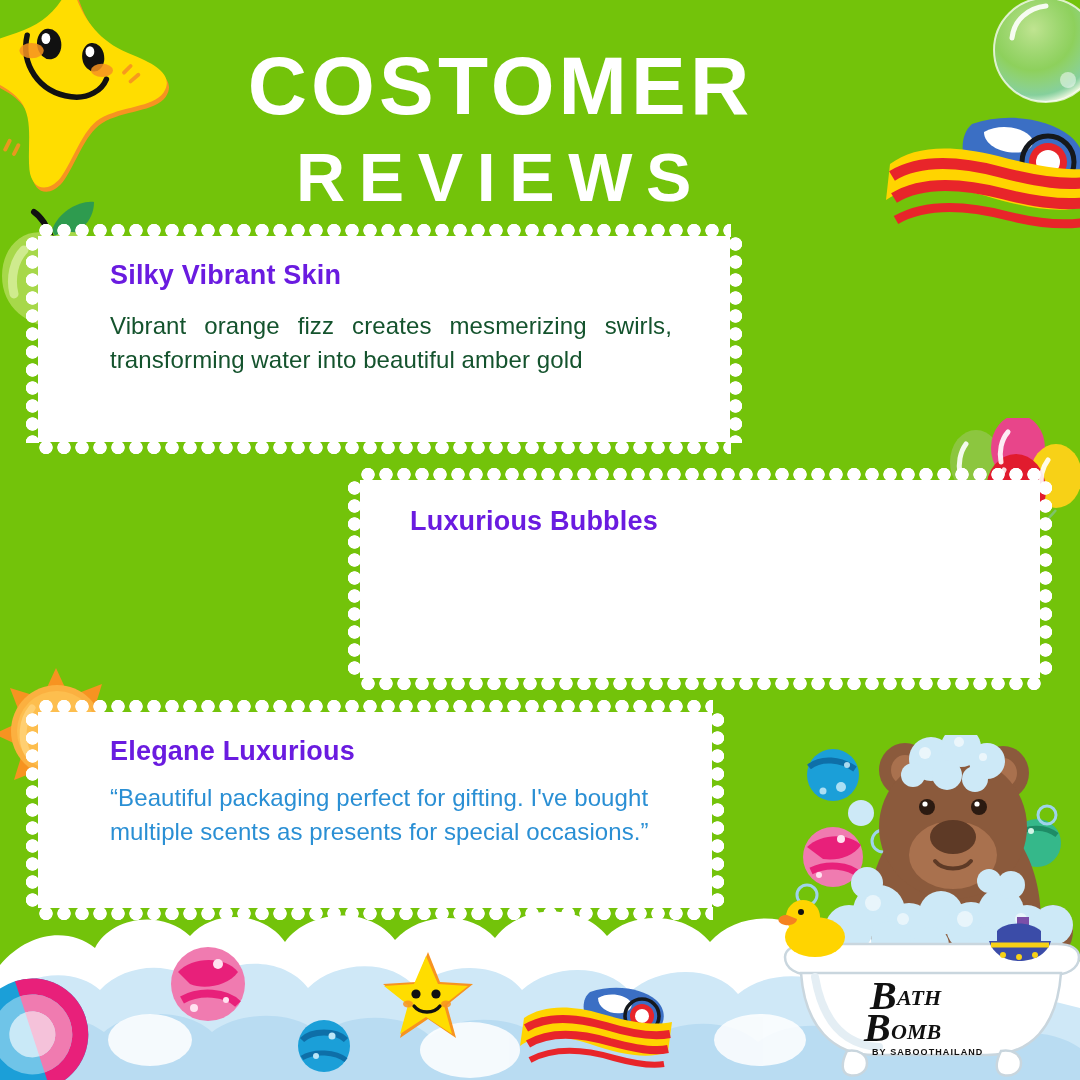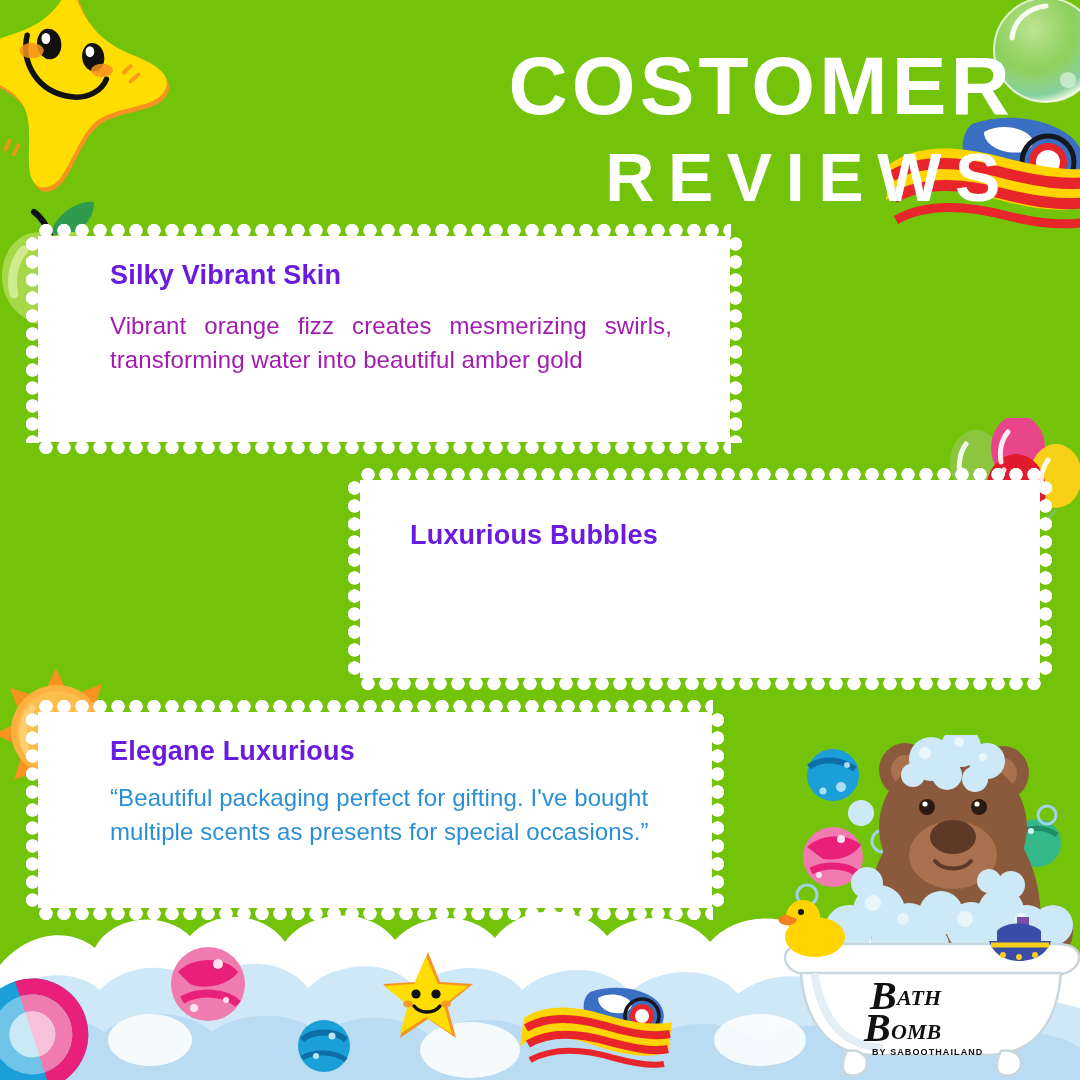--- a/index.html
+++ b/index.html
@@ -7,24 +7,23 @@
     width:1080px;height:1080px;overflow:hidden;
     font-family:"Liberation Sans", sans-serif;
     background:#73C30A;
     position:relative;
   }
   .stage{position:absolute;inset:0;width:1080px;height:1080px;overflow:hidden;background:#73C30A;}
 
   
   .title{
     position:absolute;left:0;top:24px;width:1001px;
-    text-align:right;color:#FFFFFF;
+    text-align:center;color:#FFFFFF;
     font-weight:700;letter-spacing:.13em;line-height:1.0;
     z-index:30;
-    padding-left:13px;
   }
   .title .l1{display:block;font-size:82px;}
   .title .l2{display:block;font-size:68px;margin-top:16px;letter-spacing:.20em;}
 
   
   .card{
     position:absolute;background:#FFFFFF;z-index:25;
     box-sizing:border-box;
   }
   
@@ -46,23 +45,23 @@
   .card-title{
     font-size:27px;font-weight:700;color:#6A1BE0;
     letter-spacing:.2px;margin:0;
   }
   .card-body{
     font-size:24px;line-height:1.42;margin:0;
     letter-spacing:.1px;
   }
   #card1{left:38px;top:236px;width:692px;height:206px;}
   #card1 .card-title{margin:24px 0 0 72px;}
-  #card1 .card-body{margin:18px 58px 0 72px;color:#a21caf;text-align:justify;}
+  #card1 .card-body{margin:18px 58px 0 72px;color:#14532d;text-align:justify;}
   #card2{left:360px;top:480px;width:680px;height:198px;}
-  #card2 .card-title{margin:40px 0 0 50px;}
+  #card2 .card-title{margin:26px 0 0 50px;}
   #card2 .card-body{margin:18px 36px 0 50px;color:#B01CB0;text-align:justify;}
   #card3{left:38px;top:712px;width:674px;height:196px;}
   #card3 .card-title{margin:24px 0 0 72px;}
   #card3 .card-body{margin:14px 40px 0 72px;color:#2A8FD4;}
 
   
   .foam{position:absolute;left:0;bottom:0;width:1080px;height:190px;z-index:8;}
 
   
   .decor{position:absolute;z-index:12;}

